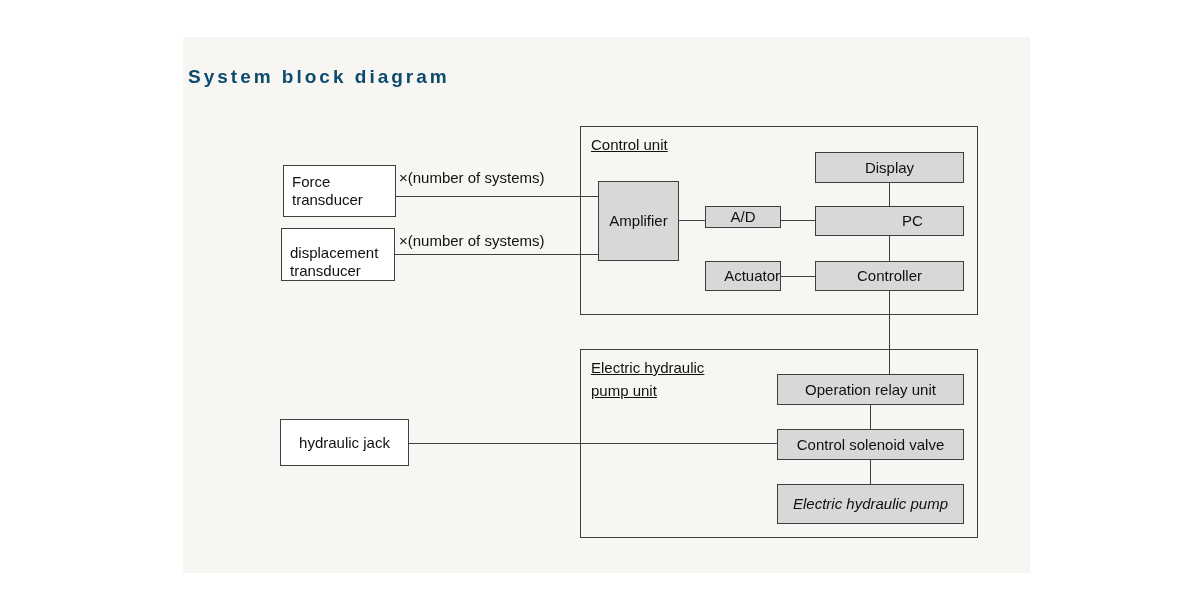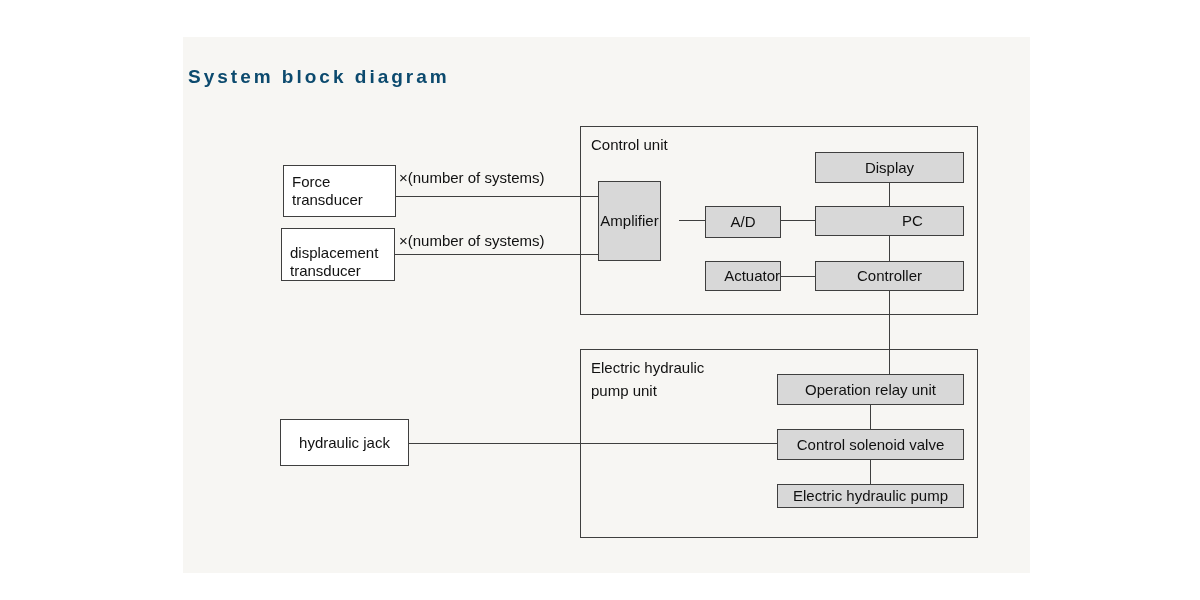--- a/index.html
+++ b/index.html
@@ -42,20 +42,21 @@
   .control-unit { left: 580px; top: 126px; width: 398px; height: 189px; }
   .pump-unit    { left: 580px; top: 349px; width: 398px; height: 189px; }
   .container-label {
     position: absolute;
     left: 10px;
     top: 6px;
     font-size: 15px;
     color: #111111;
     line-height: 1.55;
     white-space: nowrap;
+    text-decoration: underline;
   }
   .node {
     position: absolute;
     box-sizing: border-box;
     border: 1px solid #3f3f3f;
     background: #d8d8d8;
     display: flex;
     align-items: center;
     justify-content: center;
     font-size: 15px;
@@ -68,32 +69,32 @@
     justify-content: flex-start;
     padding-left: 8px;
     text-align: left;
   }
   .node.white.centered {
     justify-content: center;
     padding-left: 0;
     text-align: center;
   }
   .two-line { display: block; }
-  .amplifier  { left: 598px; top: 181px; width: 63px;  height: 80px; }
-  .ad         { left: 705px; top: 206px; width: 76px;  height: 32px; }
+  .amplifier  { left: 598px; top: 181px; width: 81px;  height: 80px; }
+  .ad         { left: 705px; top: 206px; width: 76px;  height: 22px; }
   .display    { left: 815px; top: 152px; width: 149px; height: 31px; }
   .pc         { left: 815px; top: 206px; width: 149px; height: 30px; padding-left: 46px; }
   .actuator   { left: 705px; top: 261px; width: 76px;  height: 30px; justify-content: flex-end; }
   .controller { left: 815px; top: 261px; width: 149px; height: 30px; }
   .force        { left: 283px; top: 165px; width: 113px; height: 52px; align-items: center; }
   .displacement { left: 281px; top: 228px; width: 114px; height: 53px; align-items: flex-end; }
   .jack         { left: 280px; top: 419px; width: 129px; height: 47px; }
   .relay    { left: 777px; top: 374px; width: 187px; height: 31px; }
   .solenoid { left: 777px; top: 429px; width: 187px; height: 31px; }
-  .epump    { left: 777px; top: 484px; width: 187px; height: 24px; }
+  .epump    { left: 777px; top: 484px; width: 187px; height: 40px; font-style: italic; }
   .annotation {
     position: absolute;
     font-size: 15px;
     color: #111111;
     white-space: nowrap;
   }
   .annotation-1 { left: 399px; top: 169px; }
   .annotation-2 { left: 399px; top: 232px; }
   .line {
     position: absolute;

